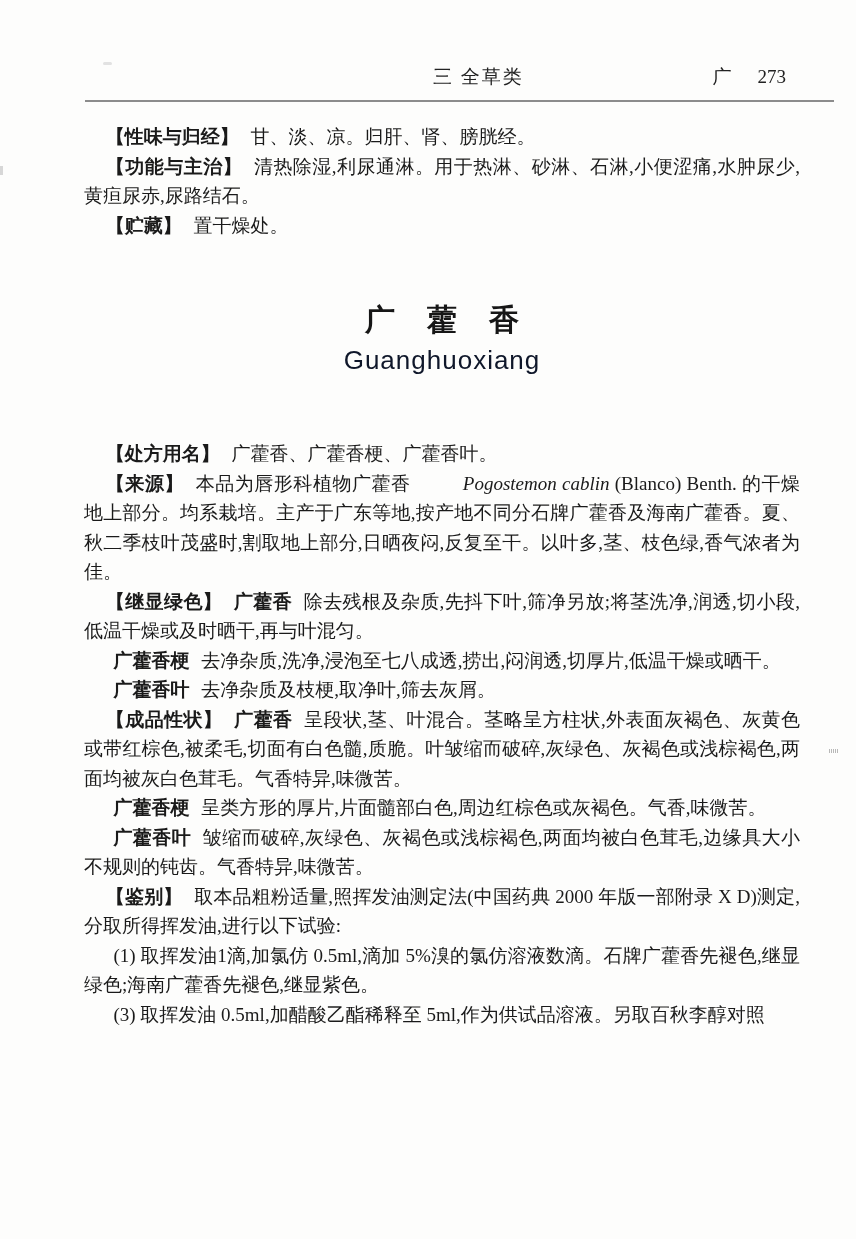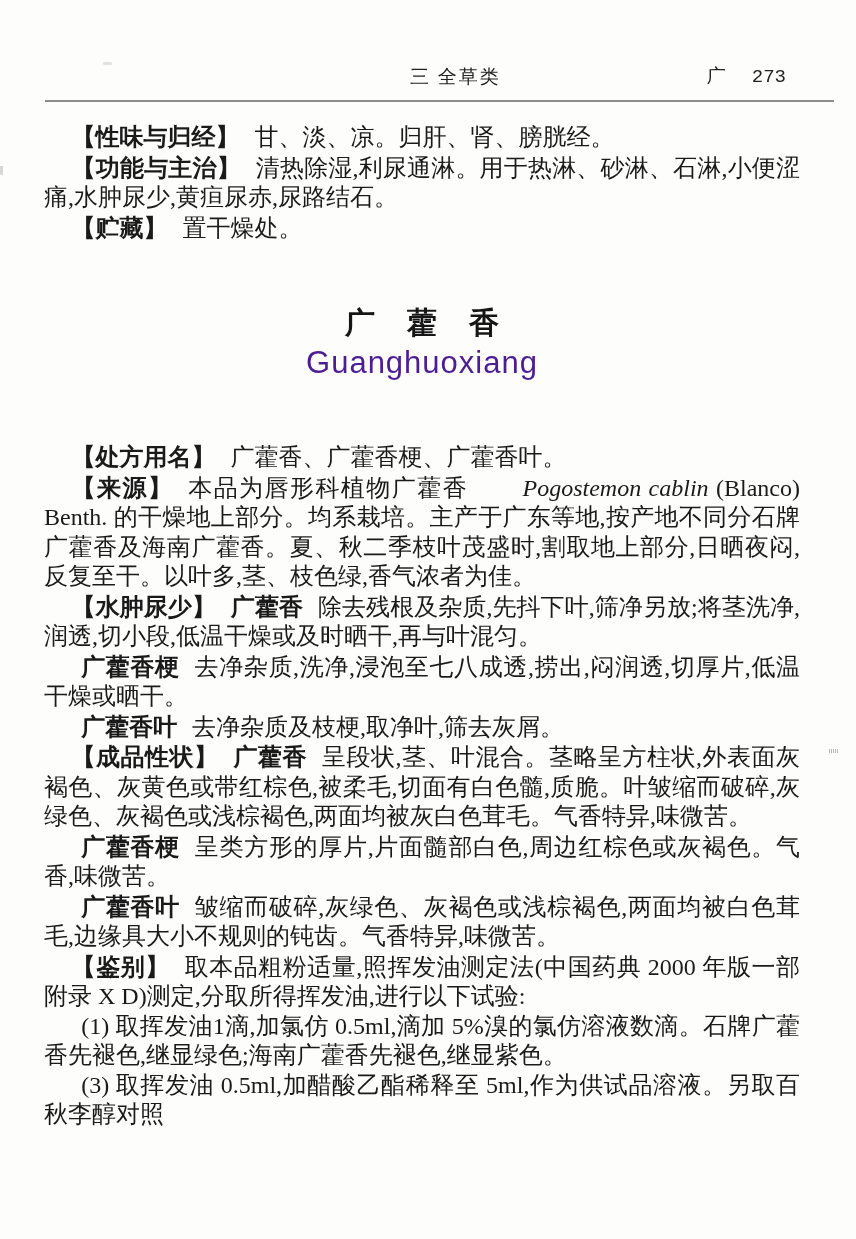--- a/index.html
+++ b/index.html
@@ -2,65 +2,65 @@
 <html lang="zh"><head>
 <meta charset="utf-8">
 <style>
   html,body { margin:0; padding:0; background:#ffffff; }
   .page {
     position:relative;
     width:856px; height:1239px;
     margin:0 auto;
     background:#fdfdfc;
     box-sizing:border-box;
-    padding:66px 56px 0 44px;
+    padding:66px 56px 0 84px;
     overflow:hidden;
     color:#1a1a1a;
     font-family:"Liberation Serif","DejaVu Serif",serif;
   }
   
   .running-header {
     display:flex; align-items:flex-end;
     font-size:19px; line-height:22px;
     color:#222;
   }
   .hdr-spacer { width:160px; }
   .hdr-center { flex:1; text-align:center; letter-spacing:2px; }
-  .hdr-right { text-align:right; padding-right:14px; white-space:nowrap;font-family:Liberation Mono, monospace; }
+  .hdr-right { text-align:right; padding-right:14px; white-space:nowrap; }
   .hdr-right .idx { margin-right:26px; }
   .header-rule {
     border:none; border-top:2px solid #8c8c8c;
     margin:12px -34px 0 1px; height:0;
   }
   
-  p { margin:0; font-size:24px; line-height:29.5px; text-align:justify; }
+  p { margin:0; font-size:19px; line-height:29.5px; text-align:justify; }
   .props { margin-top:20px; }
   .indent-label { text-indent:1.15em; }
   .indent-plain { text-indent:1.55em; }
   .lbl, .sub {
     font-weight:700;
     font-family:"Liberation Sans","DejaVu Sans",sans-serif;
     margin-right:0.62em;
   }
   .latin-i { font-style:italic;margin-left:47px; }
   
   .title-block { margin-top:62px; text-align:center; }
   .title-cn {
     margin:0;
     font-size:30px; line-height:36px; font-weight:700;
     letter-spacing:32px; padding-left:32px;
     font-family:"Liberation Sans","DejaVu Sans",sans-serif;
     color:#161616;
   }
   .title-pinyin {
     margin:7px 0 0 0;
-    font-size:31px; line-height:30px; font-weight:400;
+    font-size:26px; line-height:30px; font-weight:400;
     letter-spacing:1px;
     font-family:"Liberation Sans","DejaVu Sans",sans-serif;
-    color:#4c1d95;
+    color:#0f172a;
     text-align:center; text-indent:0;
   }
   .mono { margin-top:64px; }
   
   .artifact { position:absolute; pointer-events:none; }
   .art-1 { left:829px; top:749px; width:10px; height:4px;
            background:repeating-linear-gradient(90deg,#8a8a8a 0 1px,transparent 1px 2px);
            opacity:.6; }
   .art-2 { left:103px; top:62px; width:9px; height:3px; background:#e2e2e2; border-radius:2px; }
   .art-3 { left:0px;  top:166px; width:3px; height:9px; background:#d7d7d7; }
@@ -86,21 +86,21 @@
   <div class="title-block">
     <h1 class="title-cn">广藿香</h1>
     <p class="title-pinyin">Guanghuoxiang</p>
   </div>
 
   <section class="mono">
     <p class="indent-label"><span class="lbl">【处方用名】</span><span>广藿香、广藿香梗、广藿香叶。</span></p>
 
     <p class="indent-label"><span class="lbl">【来源】</span><span>本品为唇形科植物广藿香 </span><span class="latin-i">Pogostemon cablin</span><span> (Blanco) Benth. </span><span>的干燥地上部分。均系栽培。主产于广东等地,按产地不同分石牌广藿香及海南广藿香。夏、秋二季枝叶茂盛时,割取地上部分,日晒夜闷,反复至干。以叶多,茎、枝色绿,香气浓者为佳。</span></p>
 
-    <p class="indent-label"><span class="lbl">【水肿尿少】</span><span class="sub">广藿香</span><span>除去残根及杂质,先抖下叶,筛净另放;将茎洗净,润透,切小段,低温干燥或及时晒干,再与叶混匀。</span></p>
+    <p class="indent-label"><span class="lbl">【继显绿色】</span><span class="sub">广藿香</span><span>除去残根及杂质,先抖下叶,筛净另放;将茎洗净,润透,切小段,低温干燥或及时晒干,再与叶混匀。</span></p>
     <p class="indent-plain"><span class="sub">广藿香梗</span><span>去净杂质,洗净,浸泡至七八成透,捞出,闷润透,切厚片,低温干燥或晒干。</span></p>
     <p class="indent-plain"><span class="sub">广藿香叶</span><span>去净杂质及枝梗,取净叶,筛去灰屑。</span></p>
 
     <p class="indent-label"><span class="lbl">【成品性状】</span><span class="sub">广藿香</span><span>呈段状,茎、叶混合。茎略呈方柱状,外表面灰褐色、灰黄色或带红棕色,被柔毛,切面有白色髓,质脆。叶皱缩而破碎,灰绿色、灰褐色或浅棕褐色,两面均被灰白色茸毛。气香特异,味微苦。</span></p>
     <p class="indent-plain"><span class="sub">广藿香梗</span><span>呈类方形的厚片,片面髓部白色,周边红棕色或灰褐色。气香,味微苦。</span></p>
     <p class="indent-plain"><span class="sub">广藿香叶</span><span>皱缩而破碎,灰绿色、灰褐色或浅棕褐色,两面均被白色茸毛,边缘具大小不规则的钝齿。气香特异,味微苦。</span></p>
 
     <p class="indent-label"><span class="lbl">【鉴别】</span><span>取本品粗粉适量,照挥发油测定法(中国药典 2000 年版一部附录 X D)测定,分取所得挥发油,进行以下试验:</span></p>
     <p class="indent-plain"><span>(1) 取挥发油1滴,加氯仿 0.5ml,滴加 5%溴的氯仿溶液数滴。石牌广藿香先褪色,继显绿色;海南广藿香先褪色,继显紫色。</span></p>
     <p class="indent-plain"><span>(3) 取挥发油 0.5ml,加醋酸乙酯稀释至 5ml,作为供试品溶液。另取百秋李醇对照</span></p>

